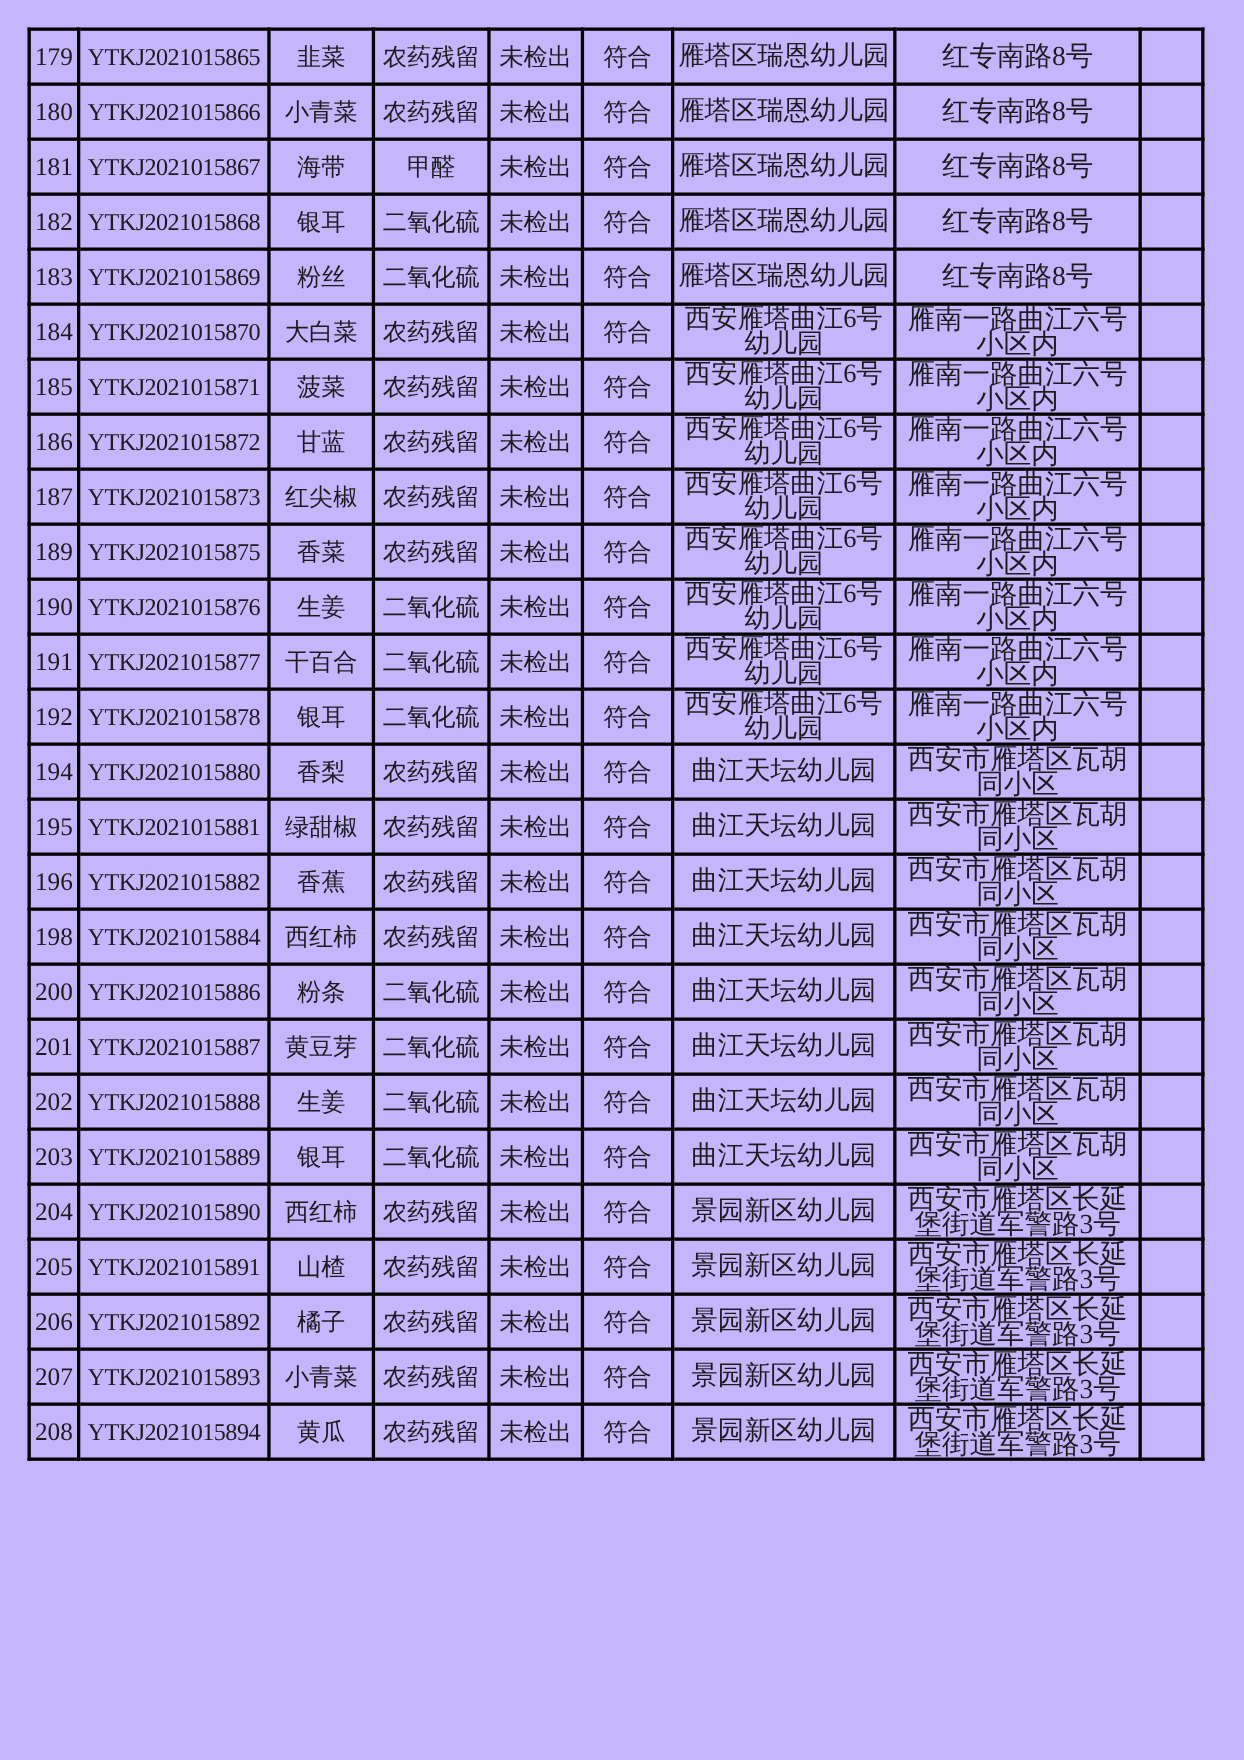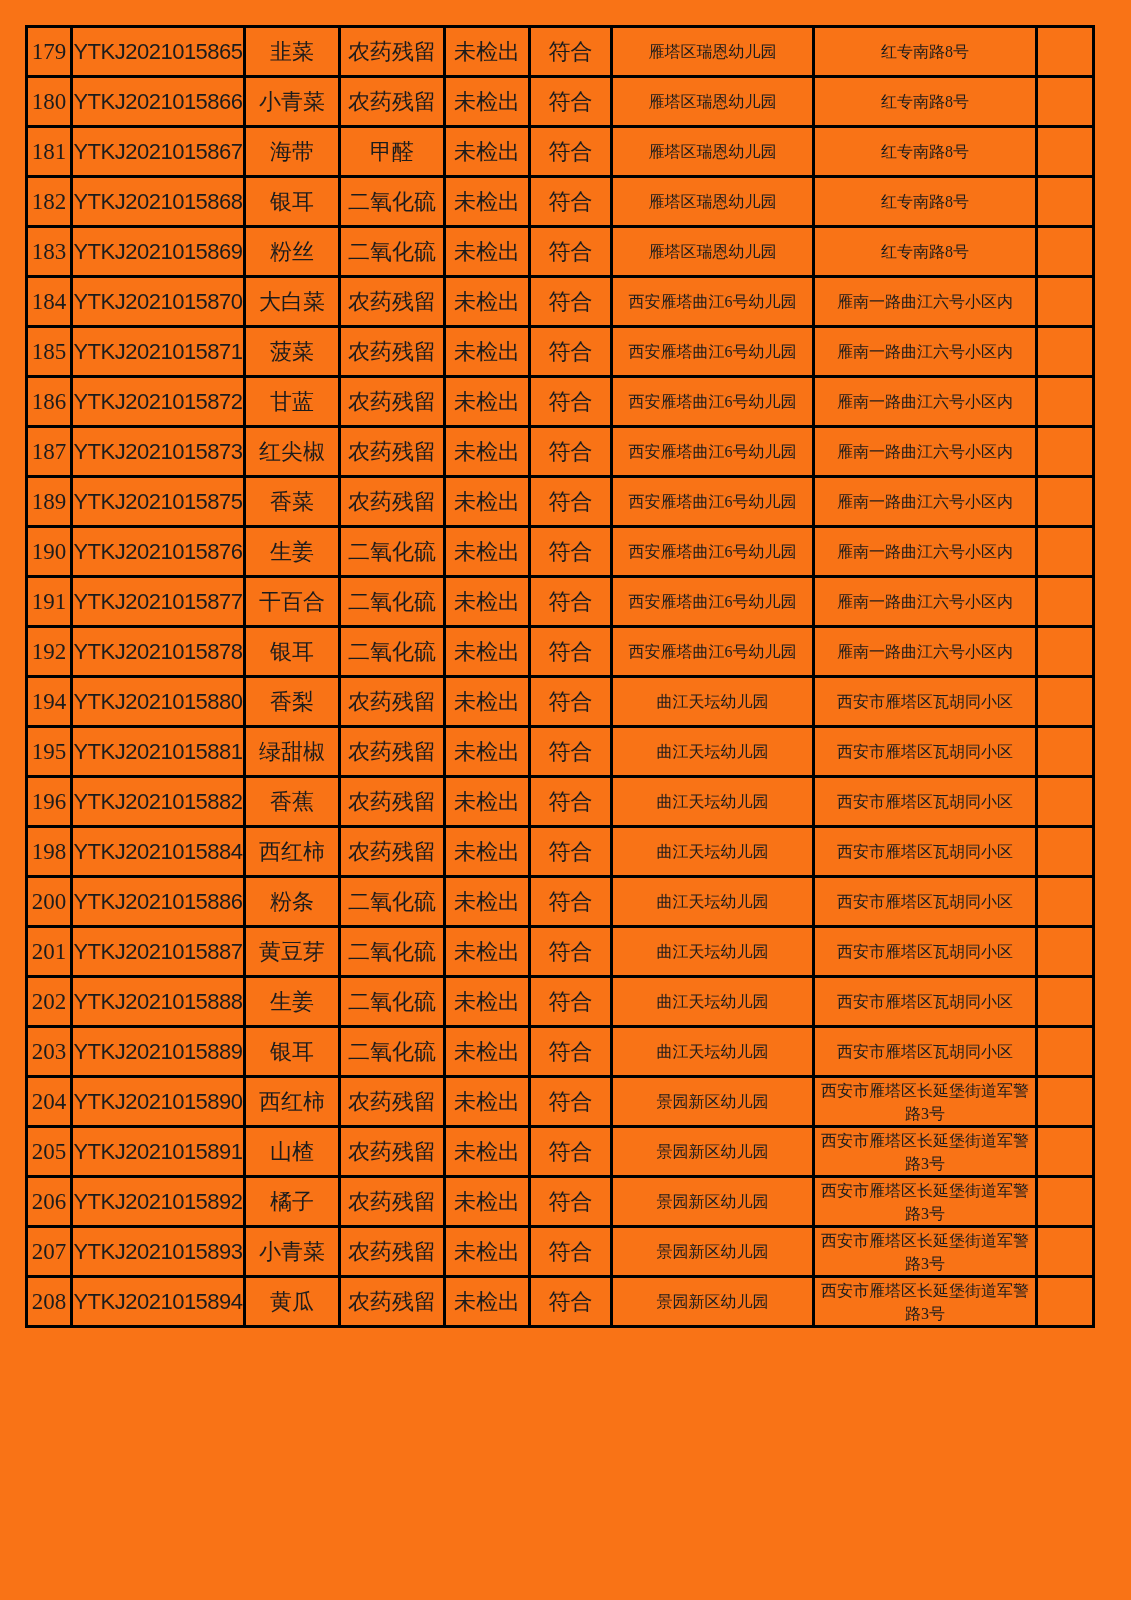--- a/index.html
+++ b/index.html
@@ -2,21 +2,21 @@
 <html><head>
 <meta charset="utf-8">
 <style>
   html,body{margin:0;padding:0;}
   body{
     width:1131px;height:1600px;
     background:#ffffff;
     position:relative;
     font-family:"Liberation Serif","DejaVu Serif",serif;
   }
-  .page{position:absolute;left:0;top:0;width:1131px;height:1600px;background:#f97316;}
+  .page{position:absolute;left:0;top:0;width:1131px;height:1600px;background:#c4b5fd;}
   table.doc-table{
     position:absolute;left:25px;top:25px;
     width:1067px;
     border-collapse:collapse;
     table-layout:fixed;
   }
   table.doc-table td{
     border:3px solid #000000;
     height:47px;
     padding:0;
@@ -35,35 +35,35 @@
   .c-conclusion{width:82px}
   .c-unit{width:202px}
   .c-address{width:223px}
   .c-remark{width:57px}
 
   td.cell-index{
     font-family:"Liberation Serif","DejaVu Serif",serif;
     font-size:23px;color:#2d2d2d;
   }
   td.cell-sample_id{
-    font-family:Liberation Sans, sans-serif;
+    font-family:Liberation Serif, serif;
     font-size:22px;letter-spacing:-0.5px;color:#000000;
   }
   td.cell-sample_name,
   td.cell-test_item,
   td.cell-result,
   td.cell-conclusion{
     font-size:22px;
   }
   td.cell-unit{
-    font-size:16px;
+    font-size:24px;
     padding:0 10px;
   }
   td.cell-address{
-    font-size:16px;
+    font-size:25px;
     padding:0 4px;
   }
 </style>
 </head>
 <body>
 
 <div class="page">
   <table class="doc-table">
     <colgroup>
       <col class="c-index">

